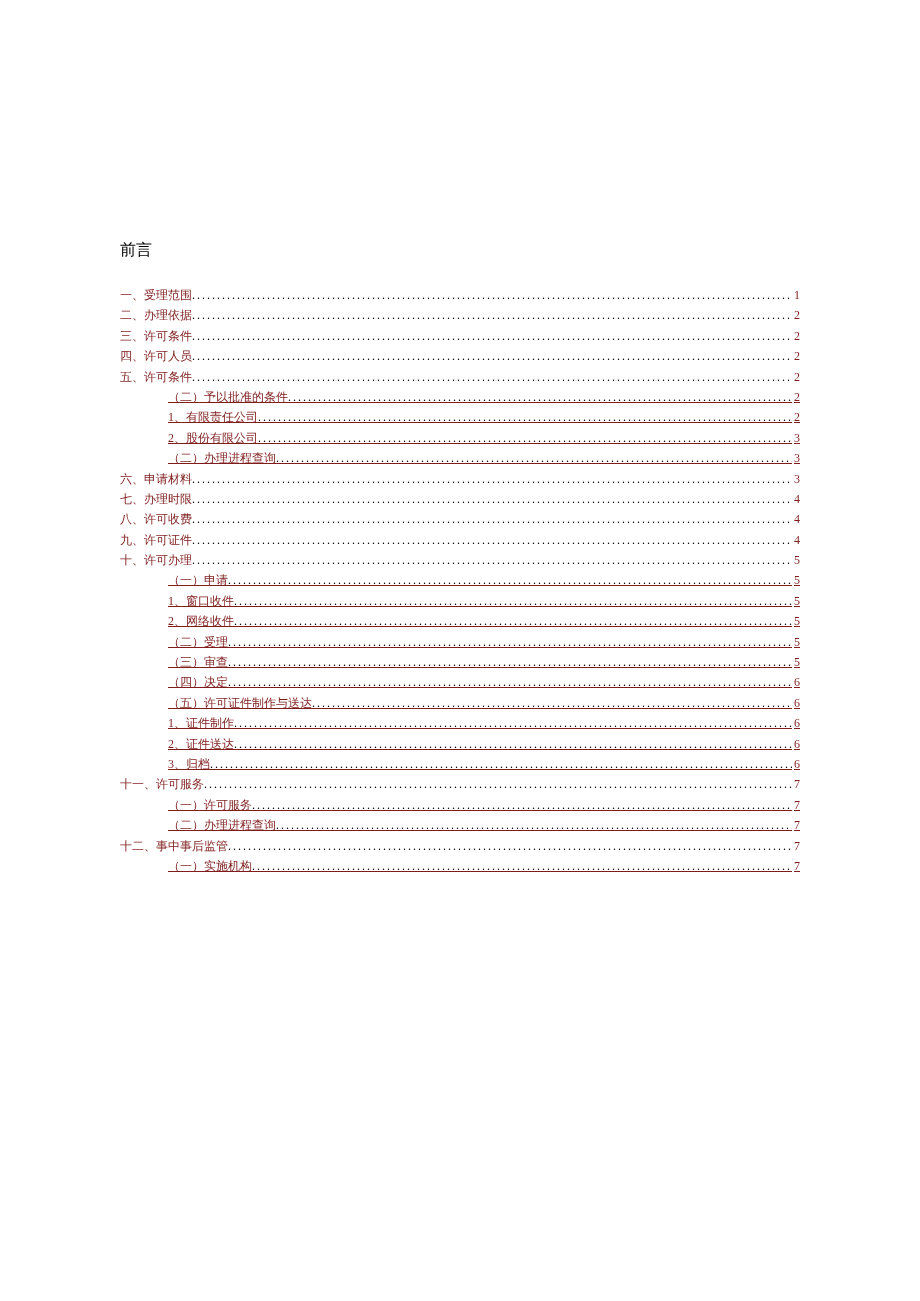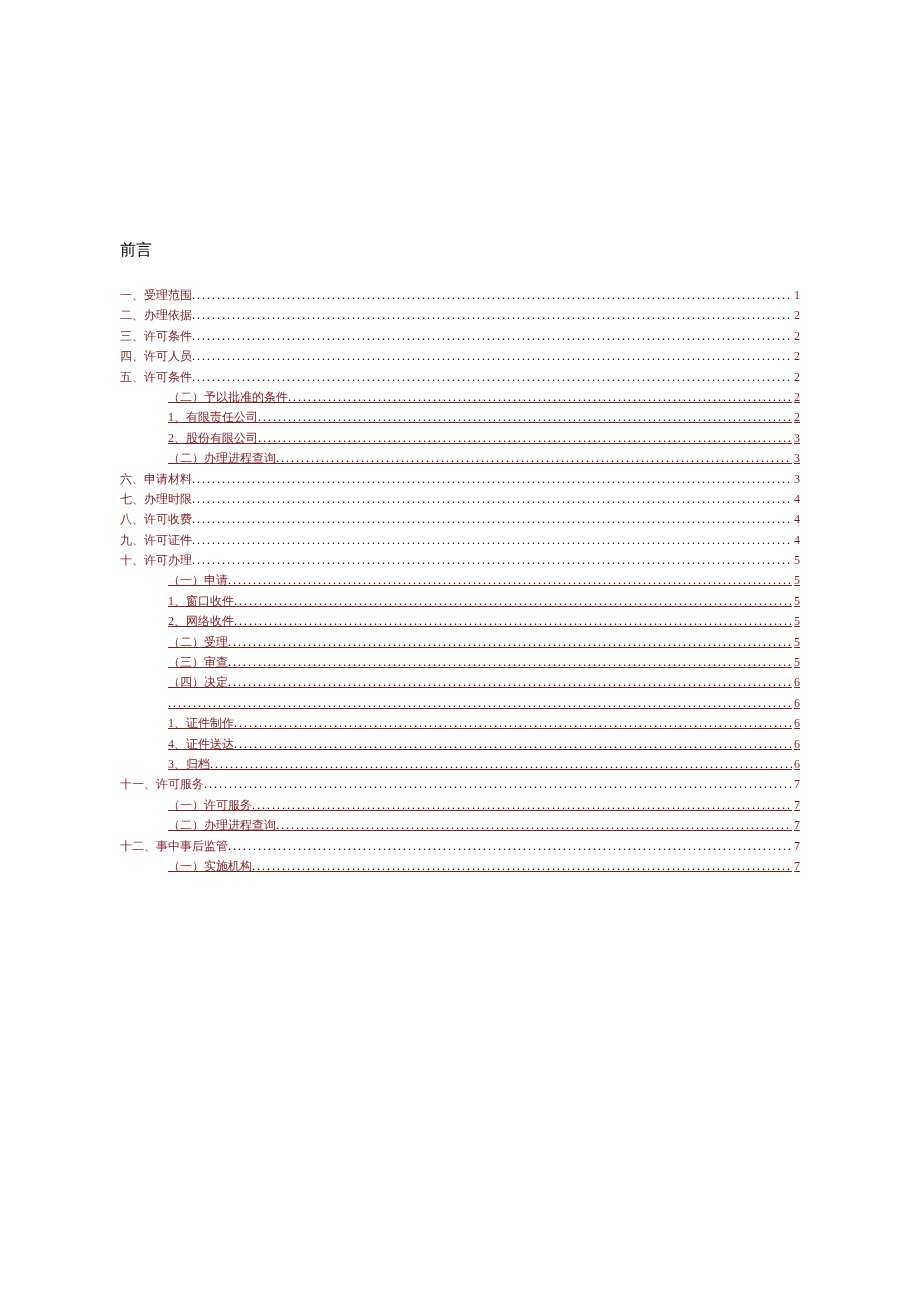--- a/index.html
+++ b/index.html
@@ -154,30 +154,31 @@
         <span class="toc-label">（三）审查</span>
         <span class="toc-dots"></span>
         <span class="toc-page">5</span>
       </div>
       <div class="toc-entry level2">
         <span class="toc-label">（四）决定</span>
         <span class="toc-dots"></span>
         <span class="toc-page">6</span>
       </div>
       <div class="toc-entry level2">
+        <span class="toc-label">（五）许可证件制作与送达</span>
         <span class="toc-dots"></span>
         <span class="toc-page">6</span>
       </div>
       <div class="toc-entry level2">
         <span class="toc-label">1、证件制作</span>
         <span class="toc-dots"></span>
         <span class="toc-page">6</span>
       </div>
       <div class="toc-entry level2">
-        <span class="toc-label">4、证件送达</span>
+        <span class="toc-label">2、证件送达</span>
         <span class="toc-dots"></span>
         <span class="toc-page">6</span>
       </div>
       <div class="toc-entry level2">
         <span class="toc-label">3、归档</span>
         <span class="toc-dots"></span>
         <span class="toc-page">6</span>
       </div>
       <div class="toc-entry level1">
         <span class="toc-label">十一、许可服务</span>

